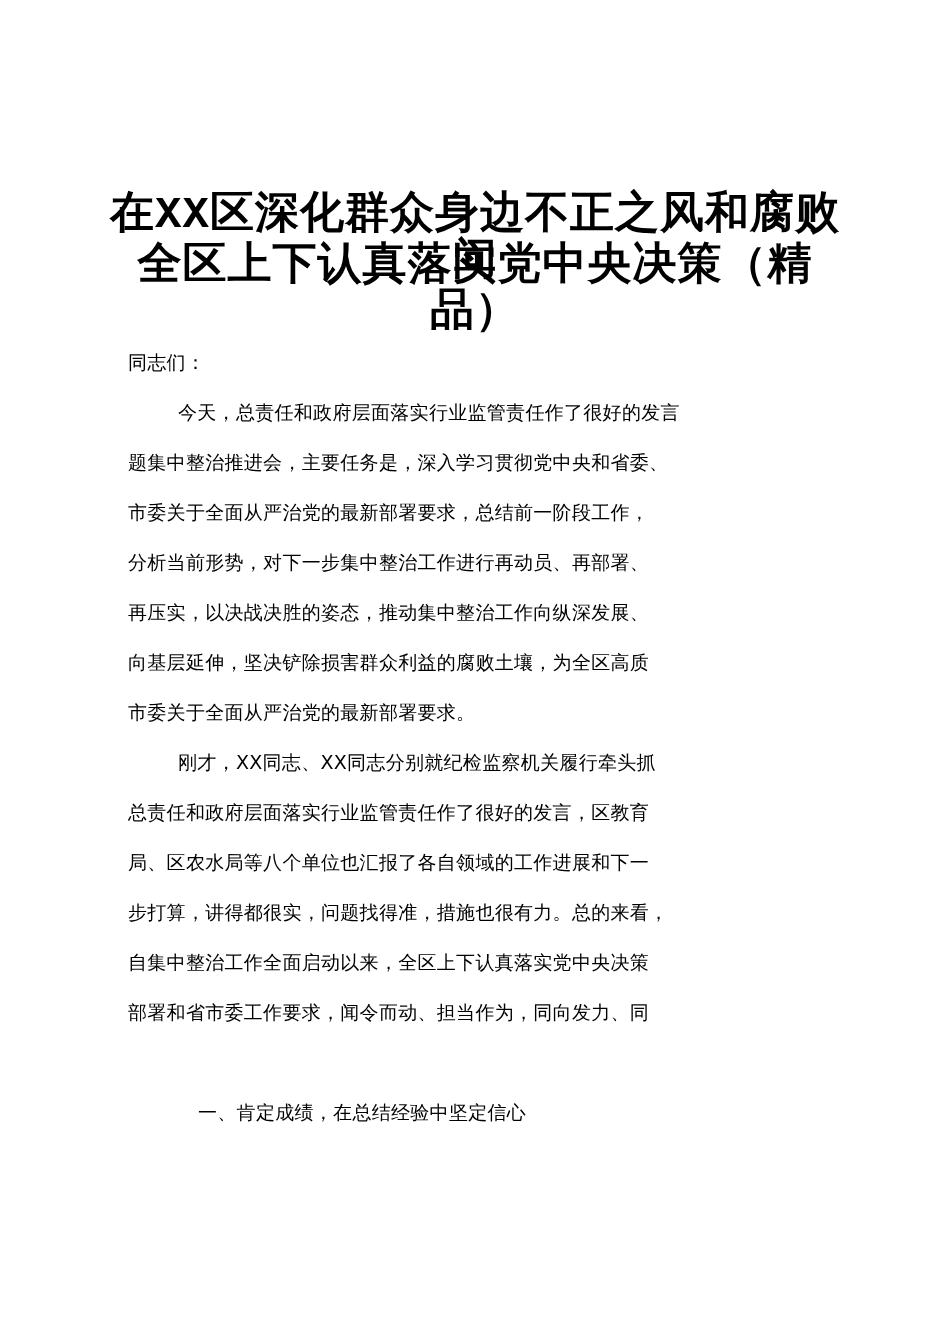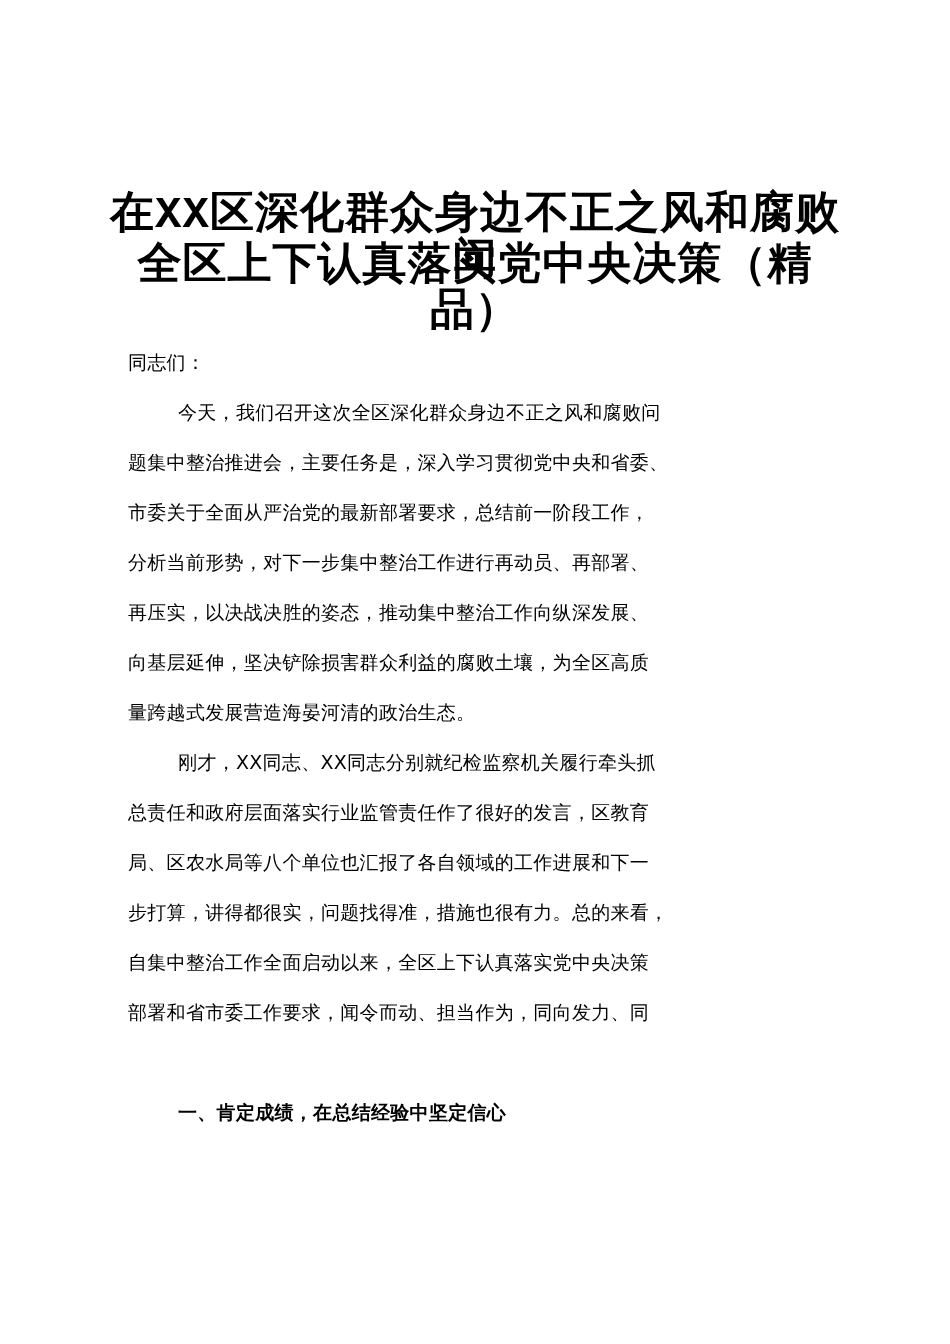--- a/index.html
+++ b/index.html
@@ -11,38 +11,38 @@
     font-size: 44px; font-weight: bold; line-height: 46px; letter-spacing: 1px;
   }
   .title1 { top: 192px; }
   .title2 { top: 243px; }
   .line {
     position: absolute; left: 128px; white-space: nowrap;
     font-family: "DejaVu Sans", "Liberation Sans", sans-serif;
     font-size: 19px; line-height: 32px; letter-spacing: 0.3px;
   }
   .indent { left: 178px; }
-  .bold { font-weight: bold; }
+  .bold { font-weight: normal; margin-left: 20px; }
 </style>
 </head>
 <body>
 
 <div class="page">
   <div class="title title1">在XX区深化群众身边不正之风和腐败问</div>
   <div class="title title2">全区上下认真落实党中央决策（精品）</div>
 
   <div class="line" style="top:346px;">同志们：</div>
 
-  <div class="line indent" style="top:396px;">今天，我们召开这次全区深化群众身边不正之风和腐败问</div>
+  <div class="line indent" style="top:396px;">今天，总责任和政府层面落实行业监管责任作了很好的发言</div>
   <div class="line" style="top:446px;">题集中整治推进会，主要任务是，深入学习贯彻党中央和省委、</div>
   <div class="line" style="top:496px;">市委关于全面从严治党的最新部署要求，总结前一阶段工作，</div>
   <div class="line" style="top:546px;">分析当前形势，对下一步集中整治工作进行再动员、再部署、</div>
   <div class="line" style="top:596px;">再压实，以决战决胜的姿态，推动集中整治工作向纵深发展、</div>
   <div class="line" style="top:646px;">向基层延伸，坚决铲除损害群众利益的腐败土壤，为全区高质</div>
-  <div class="line" style="top:696px;">量跨越式发展营造海晏河清的政治生态。</div>
+  <div class="line" style="top:696px;">市委关于全面从严治党的最新部署要求。</div>
 
   <div class="line indent" style="top:746px;">刚才，XX同志、XX同志分别就纪检监察机关履行牵头抓</div>
   <div class="line" style="top:796px;">总责任和政府层面落实行业监管责任作了很好的发言，区教育</div>
   <div class="line" style="top:846px;">局、区农水局等八个单位也汇报了各自领域的工作进展和下一</div>
   <div class="line" style="top:896px;">步打算，讲得都很实，问题找得准，措施也很有力。总的来看，</div>
   <div class="line" style="top:946px;">自集中整治工作全面启动以来，全区上下认真落实党中央决策</div>
   <div class="line" style="top:996px;">部署和省市委工作要求，闻令而动、担当作为，同向发力、同</div>
 
   <div class="line indent bold" style="top:1096px;">一、肯定成绩，在总结经验中坚定信心</div>
 </div>

